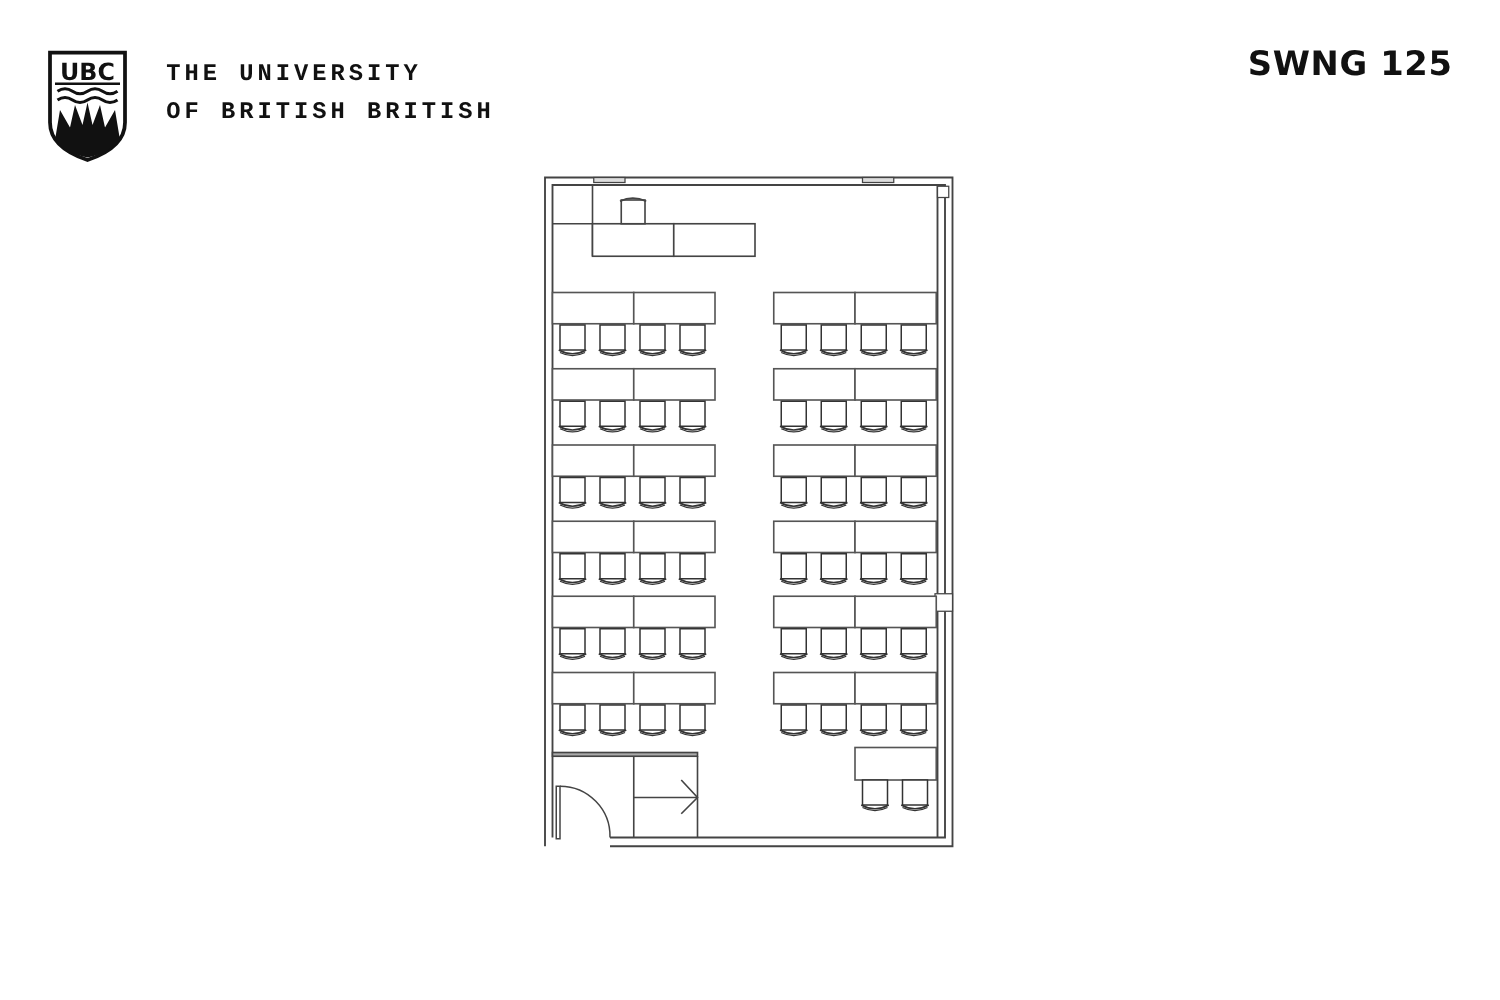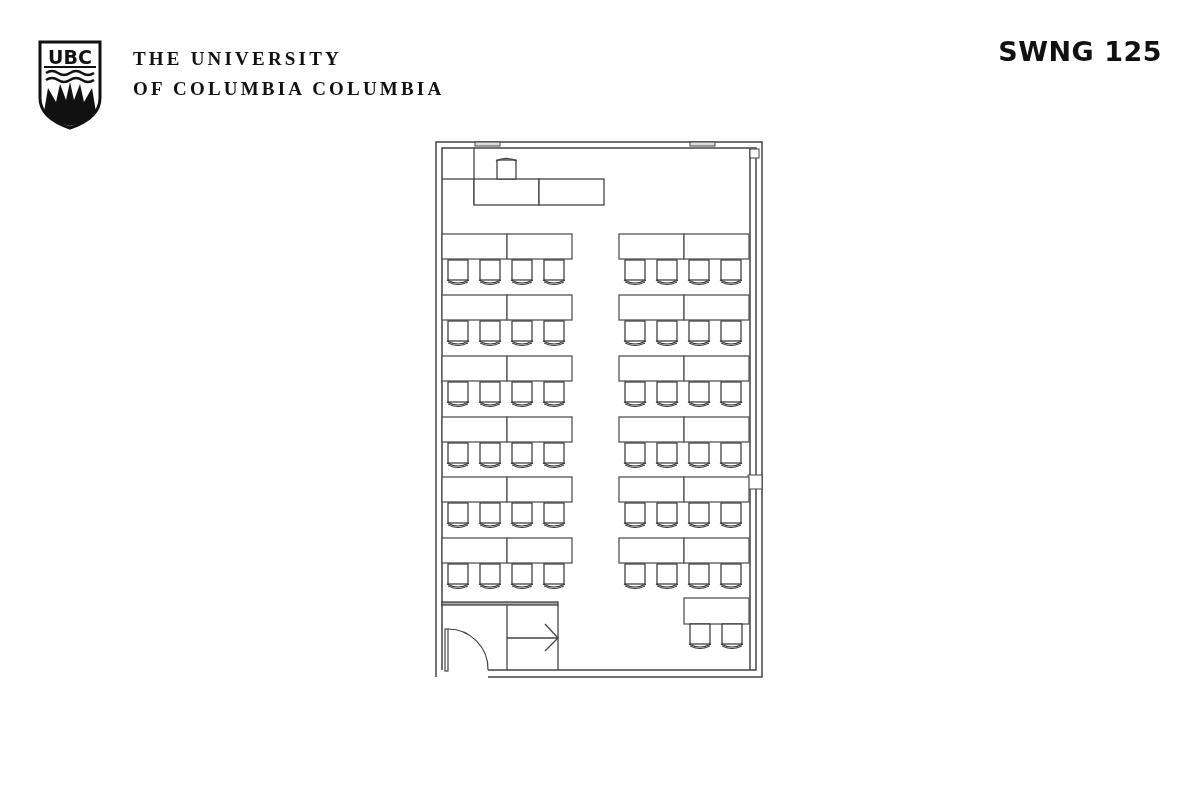--- a/index.html
+++ b/index.html
@@ -1,36 +1,36 @@
 <!DOCTYPE html>
 <html><head>
 <meta charset="utf-8">
 <style>
   html, body { margin:0; padding:0; background:#ffffff; }
   body { width:1200px; height:800px; position:relative; overflow:hidden; font-family:"DejaVu Sans", sans-serif; }
   .logo { position:absolute; left:38px; top:40px; width:64px; height:90px; }
-  .wordmark { position:absolute; left:133px; top:44px; font-family:Liberation Serif, serif; font-size:19px; letter-spacing:3.2px; color:#111; line-height:30px; font-weight:600; }
+  .wordmark { position:absolute; left:133px; top:44px; font-family:Liberation Mono, monospace; font-size:19px; letter-spacing:3.2px; color:#111; line-height:30px; font-weight:600; }
   .room-code { position:absolute; right:38px; top:36px; font-size:27px; font-weight:bold; color:#111; font-family:"DejaVu Sans", sans-serif; letter-spacing:0.5px; }
   .plan { position:absolute; left:0; top:0; }
 </style>
 </head>
 <body>
 
 <svg class="logo" viewBox="0 0 64 90">
   <path d="M2 2 H62 V58 Q62 78 32 88 Q2 78 2 58 Z" fill="#fff" stroke="#111" stroke-width="3"></path>
   <text x="32" y="24" text-anchor="middle" font-family="DejaVu Sans, sans-serif" font-weight="bold" font-size="19" fill="#111">UBC</text>
   <line x1="6" y1="27" x2="58" y2="27" stroke="#111" stroke-width="2"></line>
   <path d="M8 33 q6 -4 12 0 t12 0 t12 0 t12 0" fill="none" stroke="#111" stroke-width="2.5"></path>
   <path d="M8 40 q6 -4 12 0 t12 0 t12 0 t12 0" fill="none" stroke="#111" stroke-width="2.5"></path>
   <path d="M6 72 L10 48 L18 62 L22 44 L28 60 L32 42 L36 60 L42 44 L46 62 L54 48 L58 72 Q50 82 32 86 Q14 82 6 72 Z" fill="#111"></path>
 </svg>
 
 <div class="wordmark">
   <div>THE UNIVERSITY</div>
-  <div>OF COLUMBIA COLUMBIA</div>
+  <div>OF BRITISH BRITISH</div>
 </div>
 
 <div class="room-code">SWNG 125</div>
 
 <svg class="plan" width="1200" height="800" viewBox="0 0 1200 800">
   <defs>
     <g id="chair-down">
       <rect x="0" y="0" width="20" height="20" fill="#fff" stroke="#333" stroke-width="1.2"></rect>
       <path d="M-1 20 Q10 26 21 20" fill="none" stroke="#333" stroke-width="1.2"></path>
       <path d="M0 22 Q10 27 20 22" fill="none" stroke="#333" stroke-width="1"></path>

